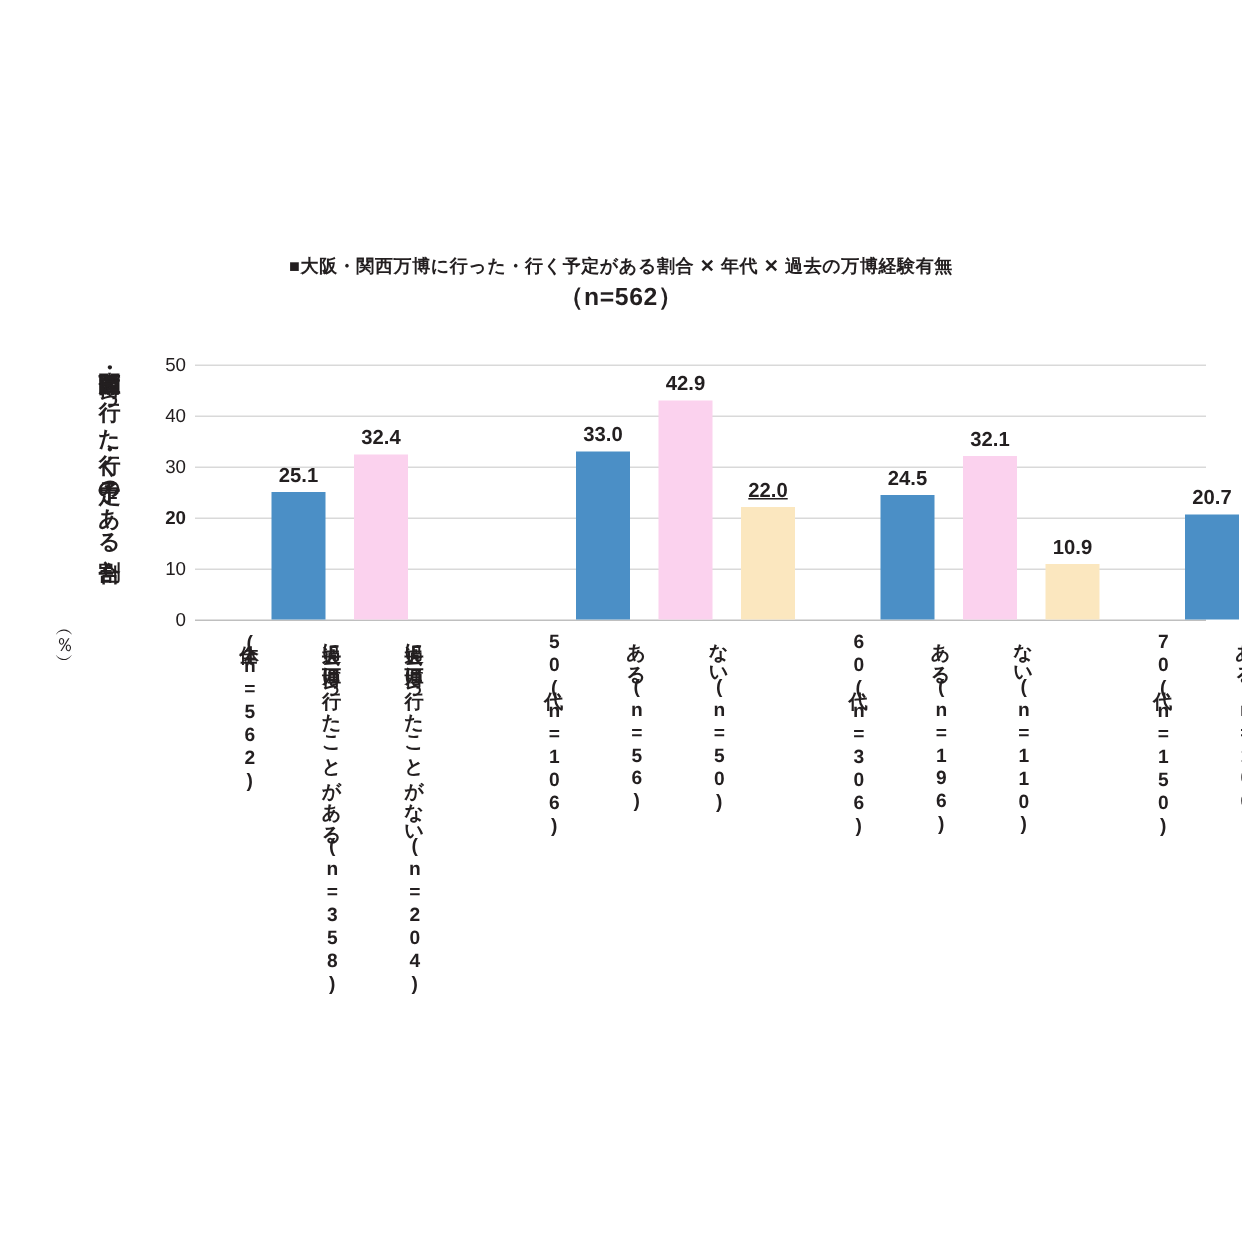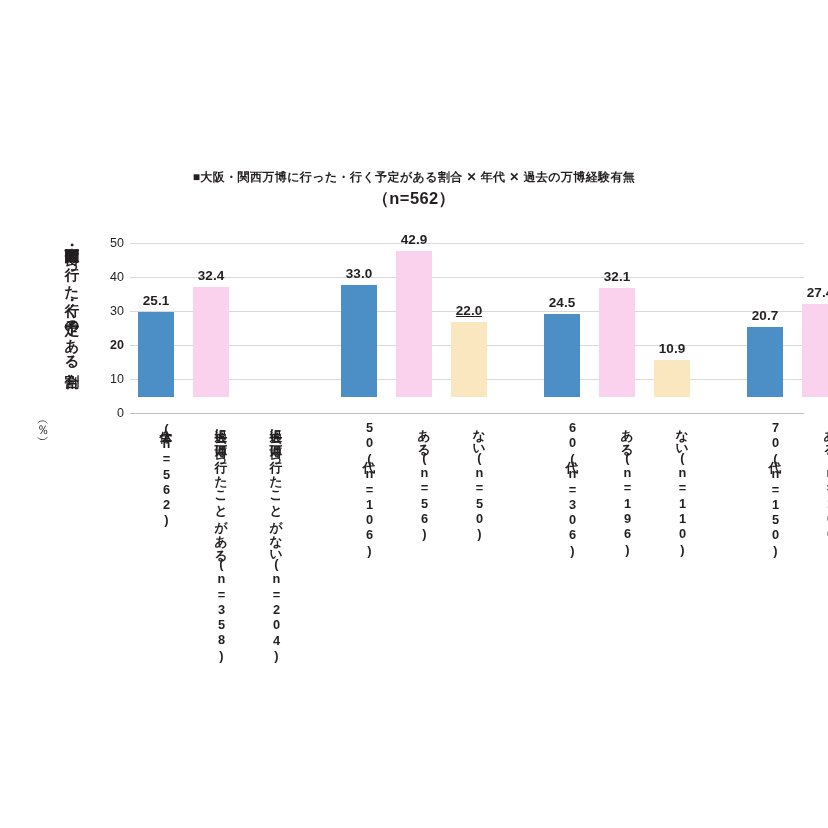--- a/index.html
+++ b/index.html
@@ -102,22 +102,23 @@
   
   .bars {
     position: absolute;
     left: 26px;
     top: 0;
     width: 674px;
     height: 170px;
   }
   .bar-wrap {
     position: absolute;
-    bottom: 16px;
+    bottom: 0;
     width: 36px;
+    margin-left: 43px;
   }
   .bar {
     position: absolute;
     bottom: 0;
     left: 0;
     width: 36px;
   }
   .bar.c0 { background: #4b8fc6; }
   .bar.c1 { background: #fbd2ee; }
   .bar.c2 { background: #fbe7bf; }

